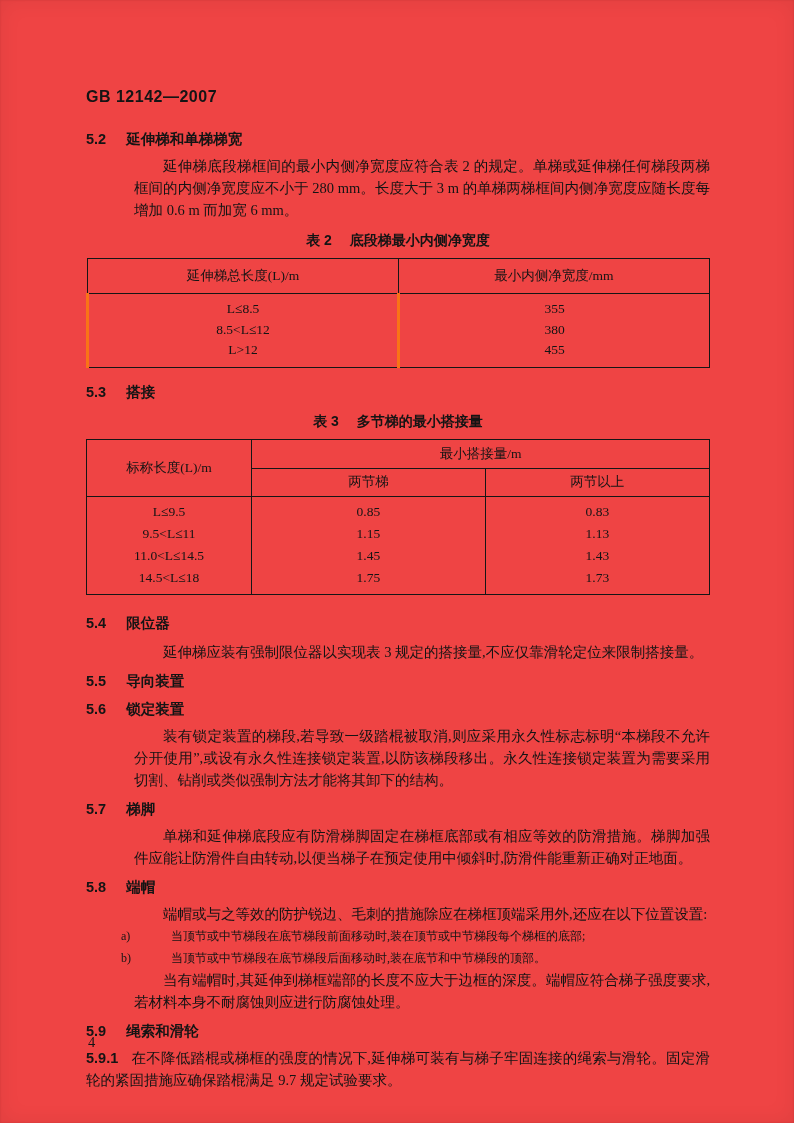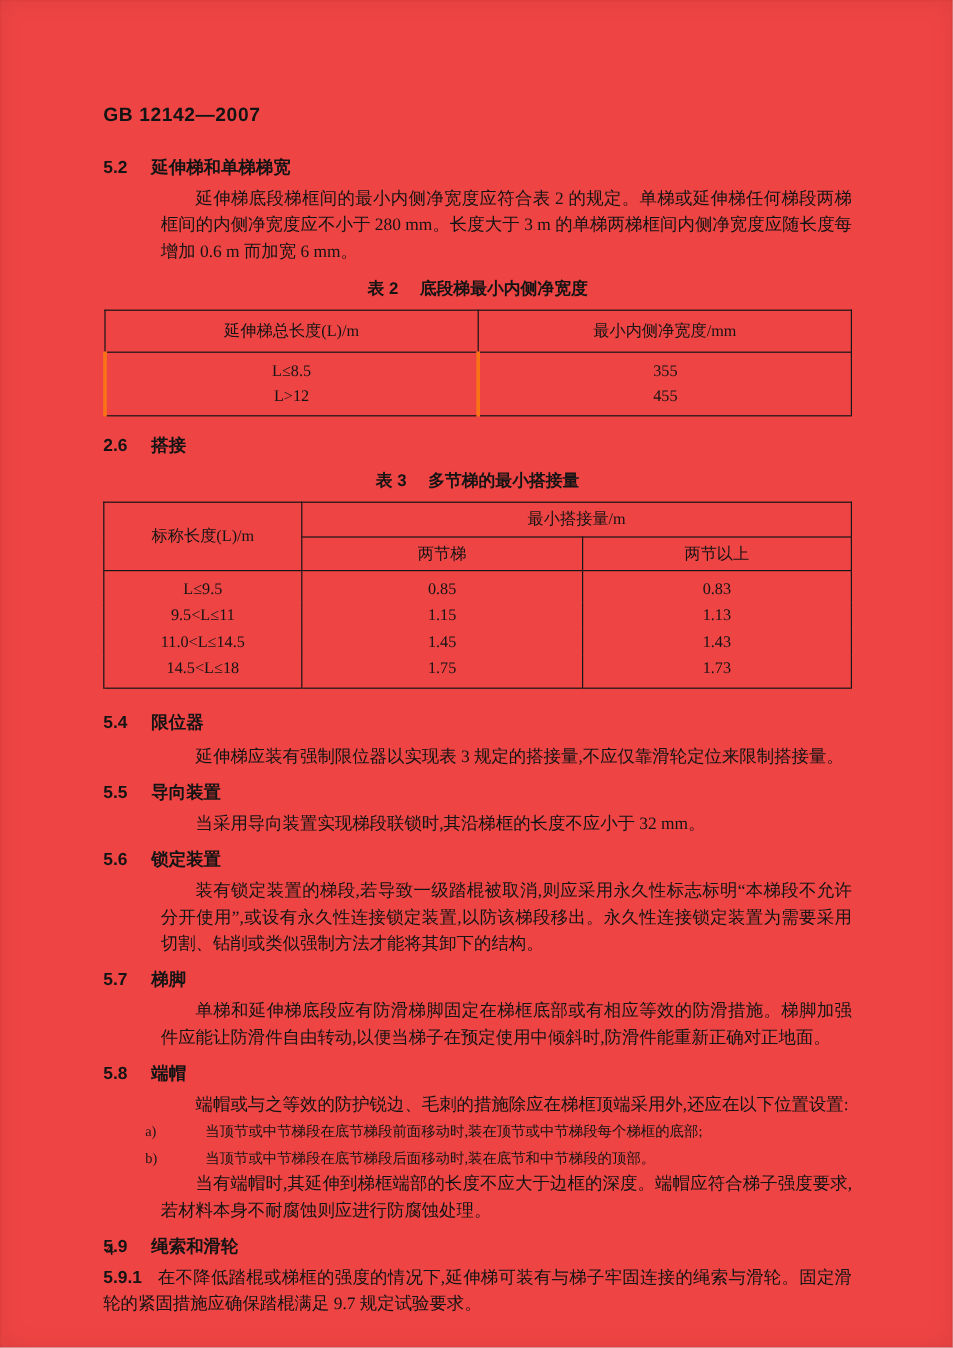--- a/index.html
+++ b/index.html
@@ -84,30 +84,34 @@
       <tr>
         <th>延伸梯总长度(L)/m</th>
         <th>最小内侧净宽度/mm</th>
       </tr>
     </thead>
     <tbody>
       <tr class="first">
         <td>L≤8.5</td>
         <td>355</td>
       </tr>
+      <tr>
+        <td>8.5&lt;L≤12</td>
+        <td>380</td>
+      </tr>
       <tr class="last">
         <td>L&gt;12</td>
         <td>455</td>
       </tr>
     </tbody>
   </table>
   <div class="sp-after-table"></div>
 
   <h2 class="sec">
-    <span class="sec-no">2.6</span>
+    <span class="sec-no">5.3</span>
     <span class="sec-title">搭接</span>
   </h2>
 
   <div class="tbl-caption">
     <span class="cap-label">表 3</span>
     <span class="cap-title">多节梯的最小搭接量</span>
   </div>
   <table class="gb-table t3">
     <colgroup>
         <col style="width:26.5%">
@@ -152,21 +156,20 @@
   <h2 class="sec">
     <span class="sec-no">5.4</span>
     <span class="sec-title">限位器</span>
   </h2>
   <p class="body-p indent" style="margin-top:8px;">延伸梯应装有强制限位器以实现表 3 规定的搭接量,不应仅靠滑轮定位来限制搭接量。</p>
 
   <h2 class="sec">
     <span class="sec-no">5.5</span>
     <span class="sec-title">导向装置</span>
   </h2>
-  <p class="body-p indent">当采用导向装置实现梯段联锁时,其沿梯框的长度不应小于 32 mm。</p>
 
   <h2 class="sec">
     <span class="sec-no">5.6</span>
     <span class="sec-title">锁定装置</span>
   </h2>
   <p class="body-p indent">装有锁定装置的梯段,若导致一级踏棍被取消,则应采用永久性标志标明“本梯段不允许分开使用”,或设有永久性连接锁定装置,以防该梯段移出。永久性连接锁定装置为需要采用切割、钻削或类似强制方法才能将其卸下的结构。</p>
 
   <h2 class="sec">
     <span class="sec-no">5.7</span>
     <span class="sec-title">梯脚</span>

